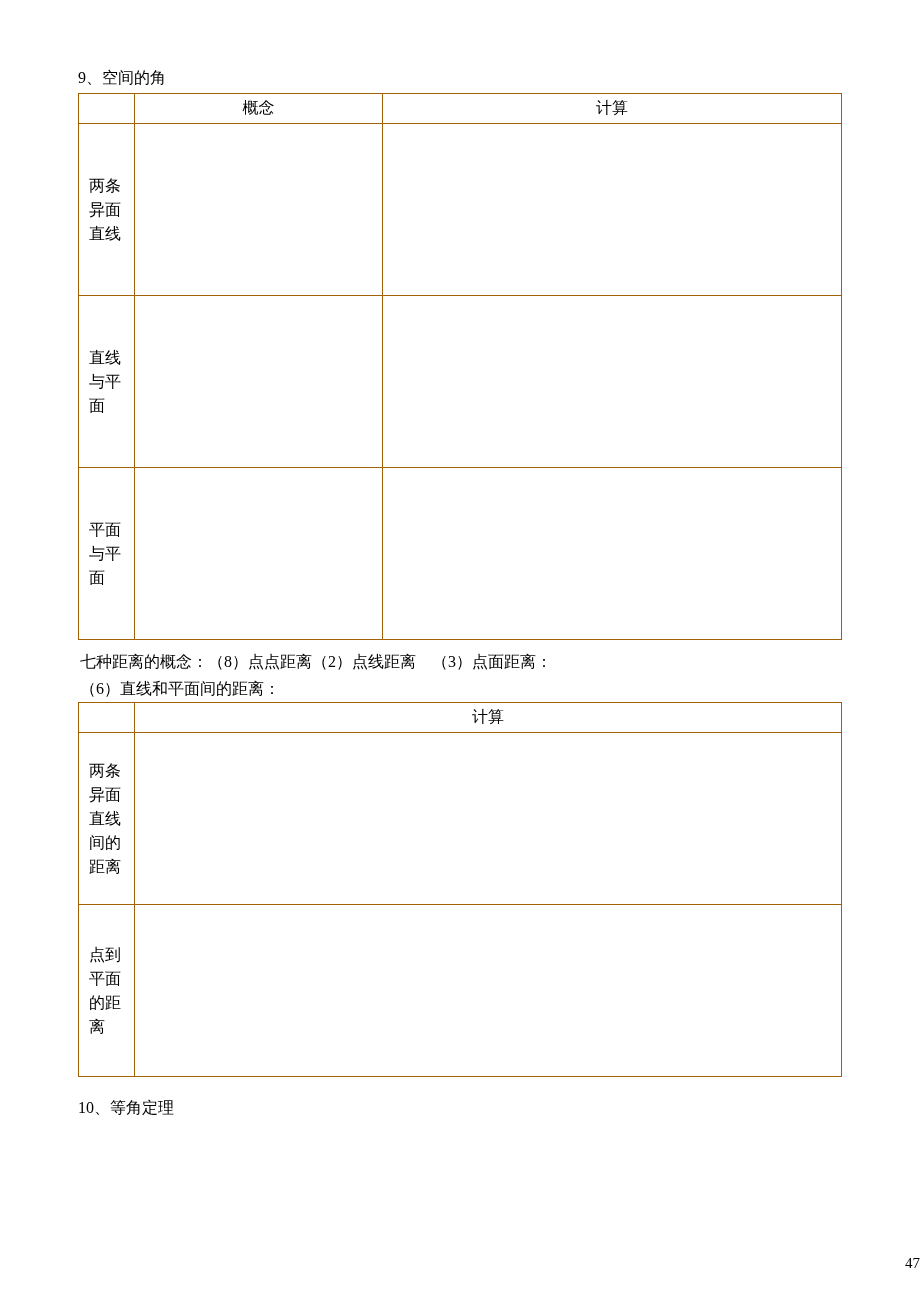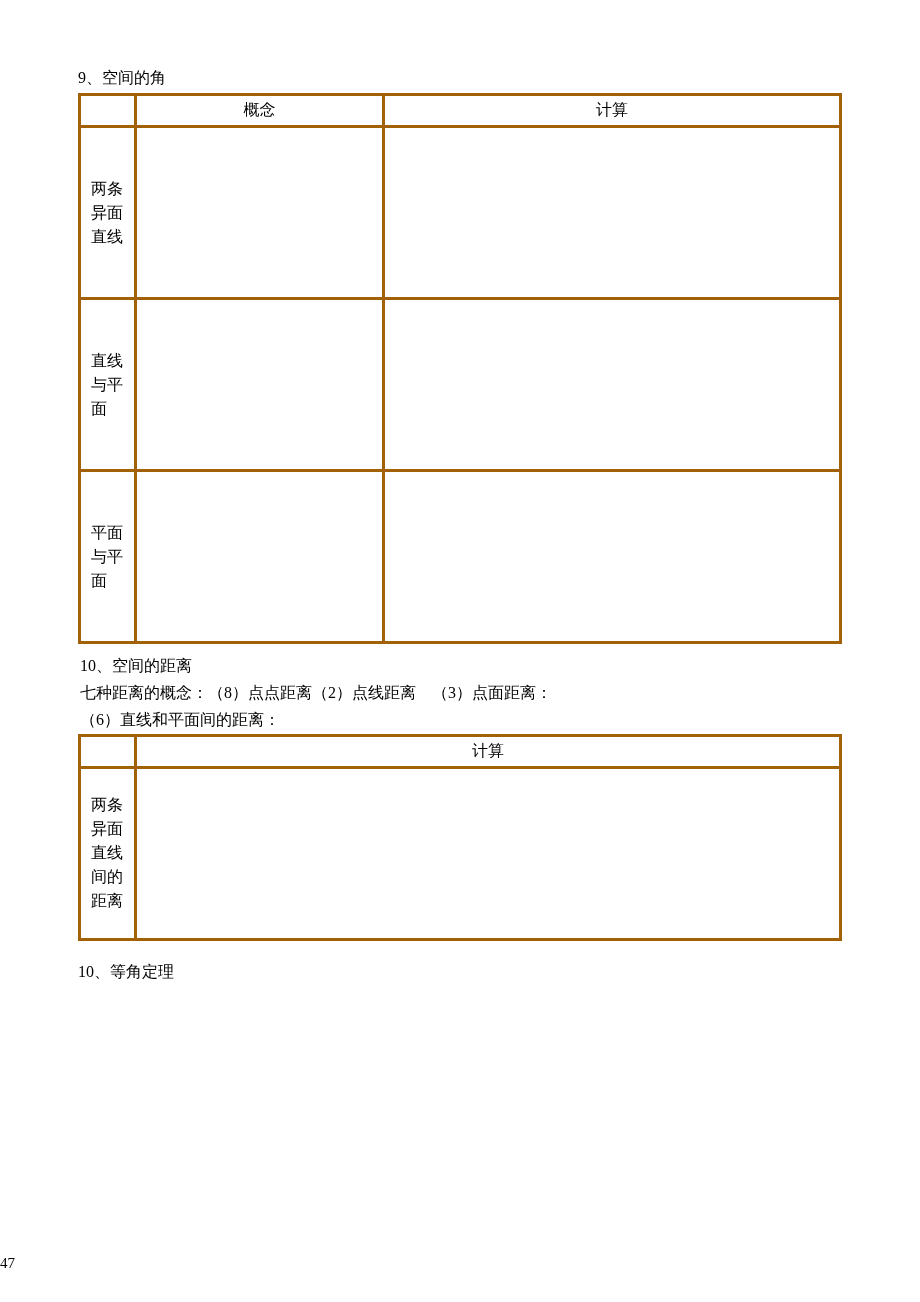--- a/index.html
+++ b/index.html
@@ -19,21 +19,21 @@
     }
     .section-title {
       margin-bottom: 4px;
     }
     table {
       border-collapse: collapse;
       width: 100%;
       table-layout: fixed;
     }
     th, td {
-      border: 3px solid #a16207;
+      border: 1px solid #a16207;
       padding: 4px 6px;
       vertical-align: middle;
       text-align: center;
       font-weight: normal;
     }
     .col-label {
       width: 56px;
       text-align: left;
       padding-left: 10px;
       vertical-align: middle;
@@ -68,21 +68,21 @@
       text-align: left;
       padding-left: 10px;
       vertical-align: middle;
       line-height: 1.5;
     }
     .page-number {
       position: absolute;
       bottom: 30px;
       left: 0;
       width: 920px;
-      text-align: left;
+      text-align: right;
       font-size: 15px;
     }
     .after-table {
       margin-top: 21px;
     }
   </style>
 </head>
 <body>
 
 <div class="section-title">9、空间的角</div>
@@ -114,39 +114,45 @@
       <td class="col-label"><span style="white-space:pre-line;">平面
 与平
 面</span></td>
       <td class="col-concept"></td>
       <td class="col-calc"></td>
     </tr>
   </tbody>
 </table>
 
 <div class="paragraph">
-  <p>10、空间的距离</p>
   <p>七种距离的概念：（8）点点距离（2）点线距离　（3）点面距离：</p>
   <p>（6）直线和平面间的距离：</p>
 </div>
 
 <table>
   <thead>
     <tr>
       <th class="table2-col-label"></th>
       <th>计算</th>
     </tr>
   </thead>
   <tbody>
     <tr class="row-tall2">
       <td class="table2-col-label"><span style="white-space:pre-line;">两条
 异面
 直线
 间的
 距离</span></td>
       <td></td>
     </tr>
+    <tr class="row-tall2">
+      <td class="table2-col-label"><span style="white-space:pre-line;">点到
+平面
+的距
+离</span></td>
+      <td></td>
+    </tr>
   </tbody>
 </table>
 
 <div class="after-table">10、等角定理</div>
 
 <div class="page-number">47</div>
 
 </body></html>

